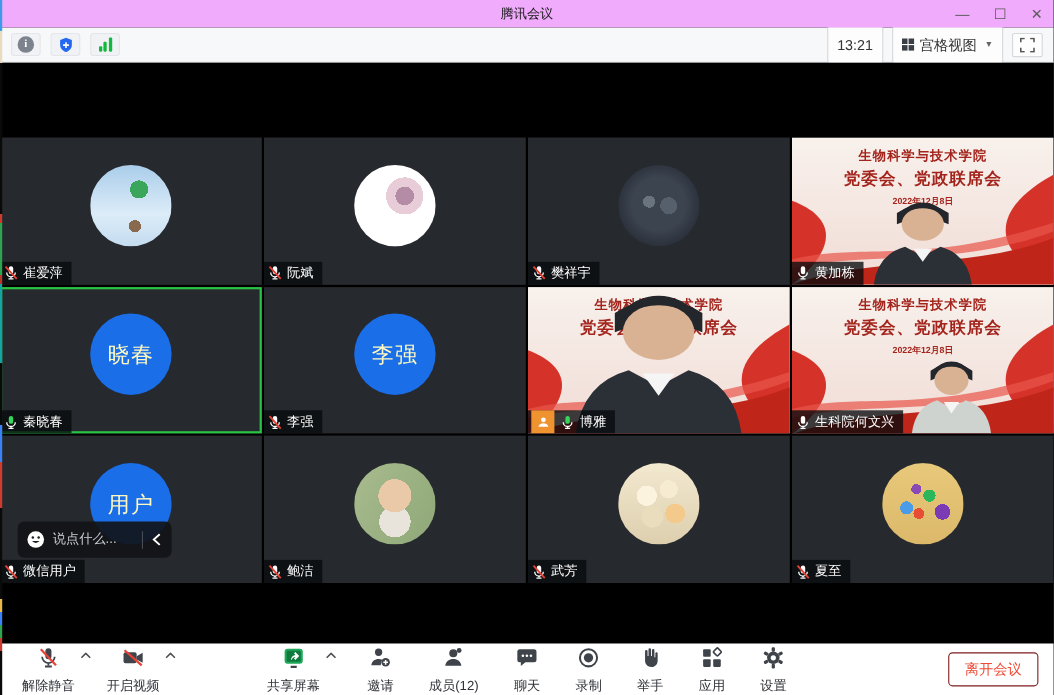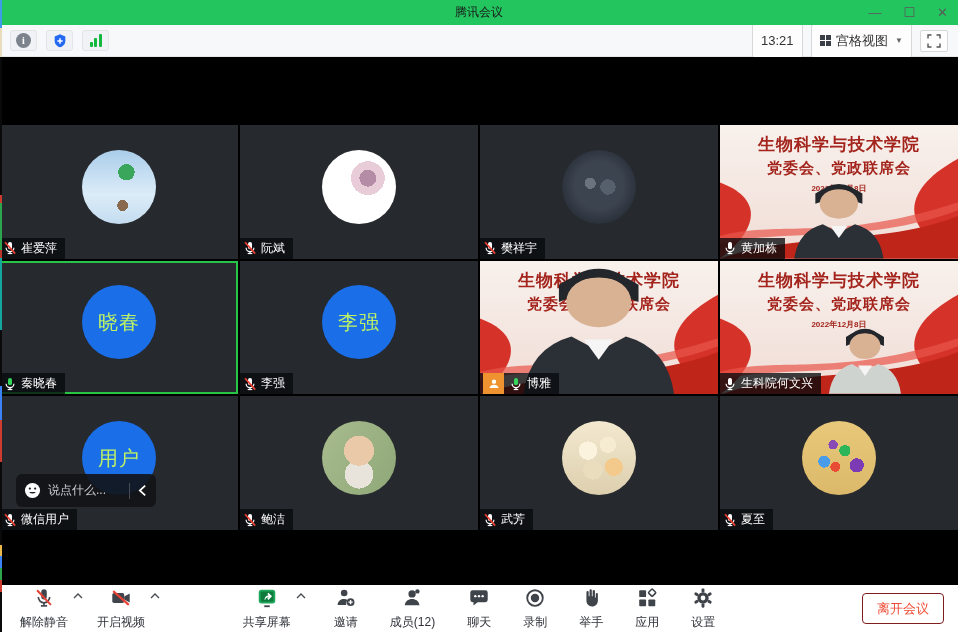--- a/index.html
+++ b/index.html
@@ -1,20 +1,20 @@
 <!DOCTYPE html>
 <html><head>
 <meta charset="utf-8">
 <style>
   * { margin:0; padding:0; box-sizing:border-box; }
   body { font-family:"Liberation Sans","DejaVu Sans",sans-serif; background:#888; }
   .window { position:relative; width:958px; height:632px; background:#000; overflow:hidden; }
 
   
-  .titlebar { position:relative; height:25px; background:#22c55e; display:flex; align-items:center; }
+  .titlebar { position:relative; height:25px; background:#f0abfc; display:flex; align-items:center; }
   .title { position:absolute; left:0; right:0; text-align:center; font-size:12px; color:#1a1a1a; }
   .win-controls { position:absolute; right:10px; top:0; height:25px; display:flex; align-items:center; gap:22px; }
   .win-btn { color:#5a5a5a; font-size:13px; line-height:1; cursor:default; }
 
   
   .subbar { height:32px; background:#f7f8fa; border-bottom:1px solid #e7e7e7; display:flex; align-items:center; padding:0 10px; }
   .sub-left { display:flex; gap:9px; }
   .sub-chip { width:27px; height:21px; background:#f1f2f5; border:1px solid #e4e5e9; border-radius:3px; display:flex; align-items:center; justify-content:center; }
   .info-circle { width:15px; height:15px; border-radius:50%; background:#7d838d; color:#fff; font-size:10px; font-weight:bold; display:flex; align-items:center; justify-content:center; font-family:"Liberation Serif","DejaVu Serif",serif; }
   .netbars { display:flex; align-items:flex-end; gap:1.5px; height:13px; }
@@ -32,21 +32,21 @@
       #3c9ae8 0 28px, #e8dcbe 28px 57px, #0a0a0a 57px 195px, #cc3b2e 195px 203px,
       #2da44e 203px 250px, #b8382b 250px 258px, #15a5a0 258px 330px, #0a0a0a 330px 386px,
       #3b82f6 386px 420px, #cf3b2e 420px 462px, #0a0a0a 462px 545px, #e8b84b 545px 556px,
       #3b82f6 556px 568px, #2da44e 568px 580px, #cc3b2e 580px 592px, #0a0a0a 592px 632px); }
   .grid { position:absolute; top:68px; left:0; width:958px; height:405px; display:grid;
     grid-template-columns:repeat(4,1fr); grid-template-rows:repeat(3,1fr); gap:2px; background:#000; }
   .tile { position:relative; background:#26292d; overflow:hidden; cursor:default; }
   .tile.active { outline:2px solid #28c445; outline-offset:-2px; }
 
   .av-wrap { position:absolute; inset:0; display:flex; align-items:center; justify-content:center; }
-  .init-circle { width:74px; height:74px; border-radius:50%; background:#1a6ee8; color:#bef264; font-size:20px;
+  .init-circle { width:74px; height:74px; border-radius:50%; background:#1a6ee8; color:#fef9c3; font-size:20px;
     display:flex; align-items:center; justify-content:center; letter-spacing:1px; margin-bottom:10px; }
   .photo-circle { width:74px; height:74px; border-radius:50%; margin-bottom:10px; }
   .av-rabbit { background:radial-gradient(circle at 62% 38%, #b58ca6 0 13%, #e8cdd9 13% 26%, #fff 26%); background-color:#fff; }
   .av-sky { background:radial-gradient(circle at 60% 30%, #3aa65c 0 12%, rgba(0,0,0,0) 12%),
             radial-gradient(circle at 55% 75%, #8a6a4e 0 8%, rgba(0,0,0,0) 8%),
             linear-gradient(#aacdea, #dcecf8 60%, #c4dcf0); }
   .av-action { background:radial-gradient(circle at 38% 45%, #6a747e 0 9%, rgba(0,0,0,0) 9%),
             radial-gradient(circle at 62% 50%, #55606c 0 13%, rgba(0,0,0,0) 13%),
             radial-gradient(circle at 50% 48%, #3c4450 0 45%, #252b34 80%); }
   .av-portrait { background:radial-gradient(circle at 50% 40%, #e9c9a8 0 26%, rgba(0,0,0,0) 26%),
@@ -61,21 +61,21 @@
             radial-gradient(circle at 45% 62%, #e84c35 0 8%, rgba(0,0,0,0) 8%),
             radial-gradient(circle at 58% 40%, #2db55a 0 9%, rgba(0,0,0,0) 9%),
             radial-gradient(circle at 74% 60%, #7a3bb5 0 10%, rgba(0,0,0,0) 10%),
             radial-gradient(circle at 42% 32%, #8a4ab5 0 7%, rgba(0,0,0,0) 7%),
             linear-gradient(#e8c87a, #dcb96a); }
 
   
   .video-bg { position:absolute; inset:0; background:linear-gradient(#f8f1ec, #f1dcd6); }
   .flag { position:absolute; inset:0; width:100%; height:100%; }
   .banner { position:absolute; top:8px; left:0; right:0; text-align:center; color:#a3241c; font-weight:bold; }
-  .b1 { font-size:17px; letter-spacing:1px; }
+  .b1 { font-size:12px; letter-spacing:1px; }
   .b2 { font-size:15px; letter-spacing:1px; margin-top:3px; }
   .bdate { font-size:8px; margin-top:5px; font-weight:bold; color:#a3241c; }
   .person { position:absolute; bottom:0; }
   .v-a .person { left:24%; width:52%; height:64%; }
   .v-b .person { left:6%; width:88%; height:108%; }
   .v-c .person { left:40%; width:42%; height:56%; }
   .p-hair { fill:#23262b; }
   .p-face { fill:#d9b294; }
   .p-body { fill:#2b2f36; }
   .v-c .p-body { fill:#cfd3cf; }

